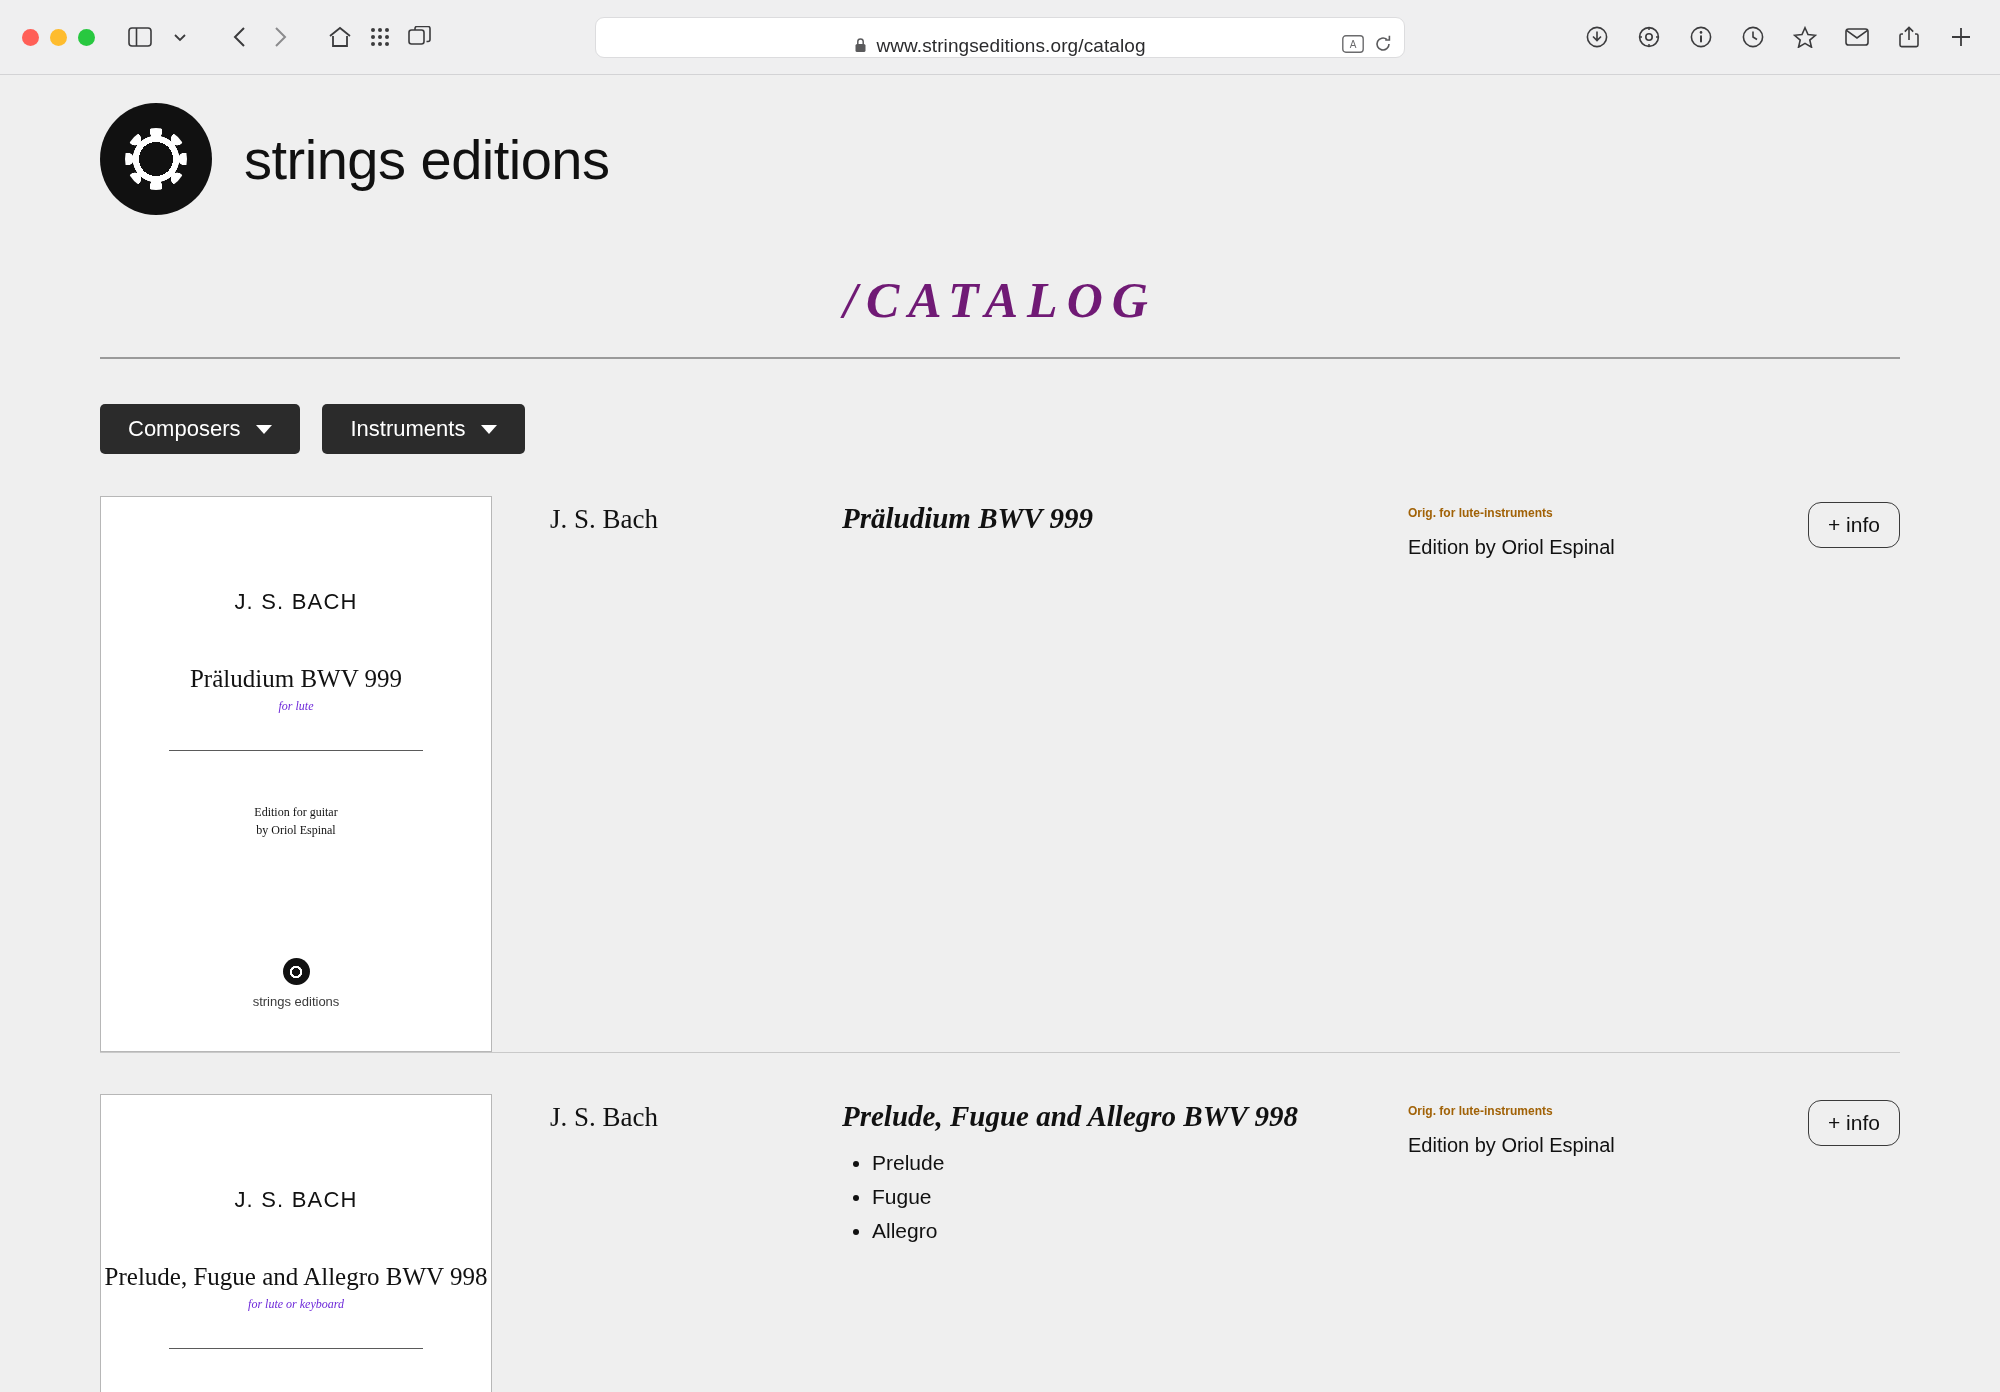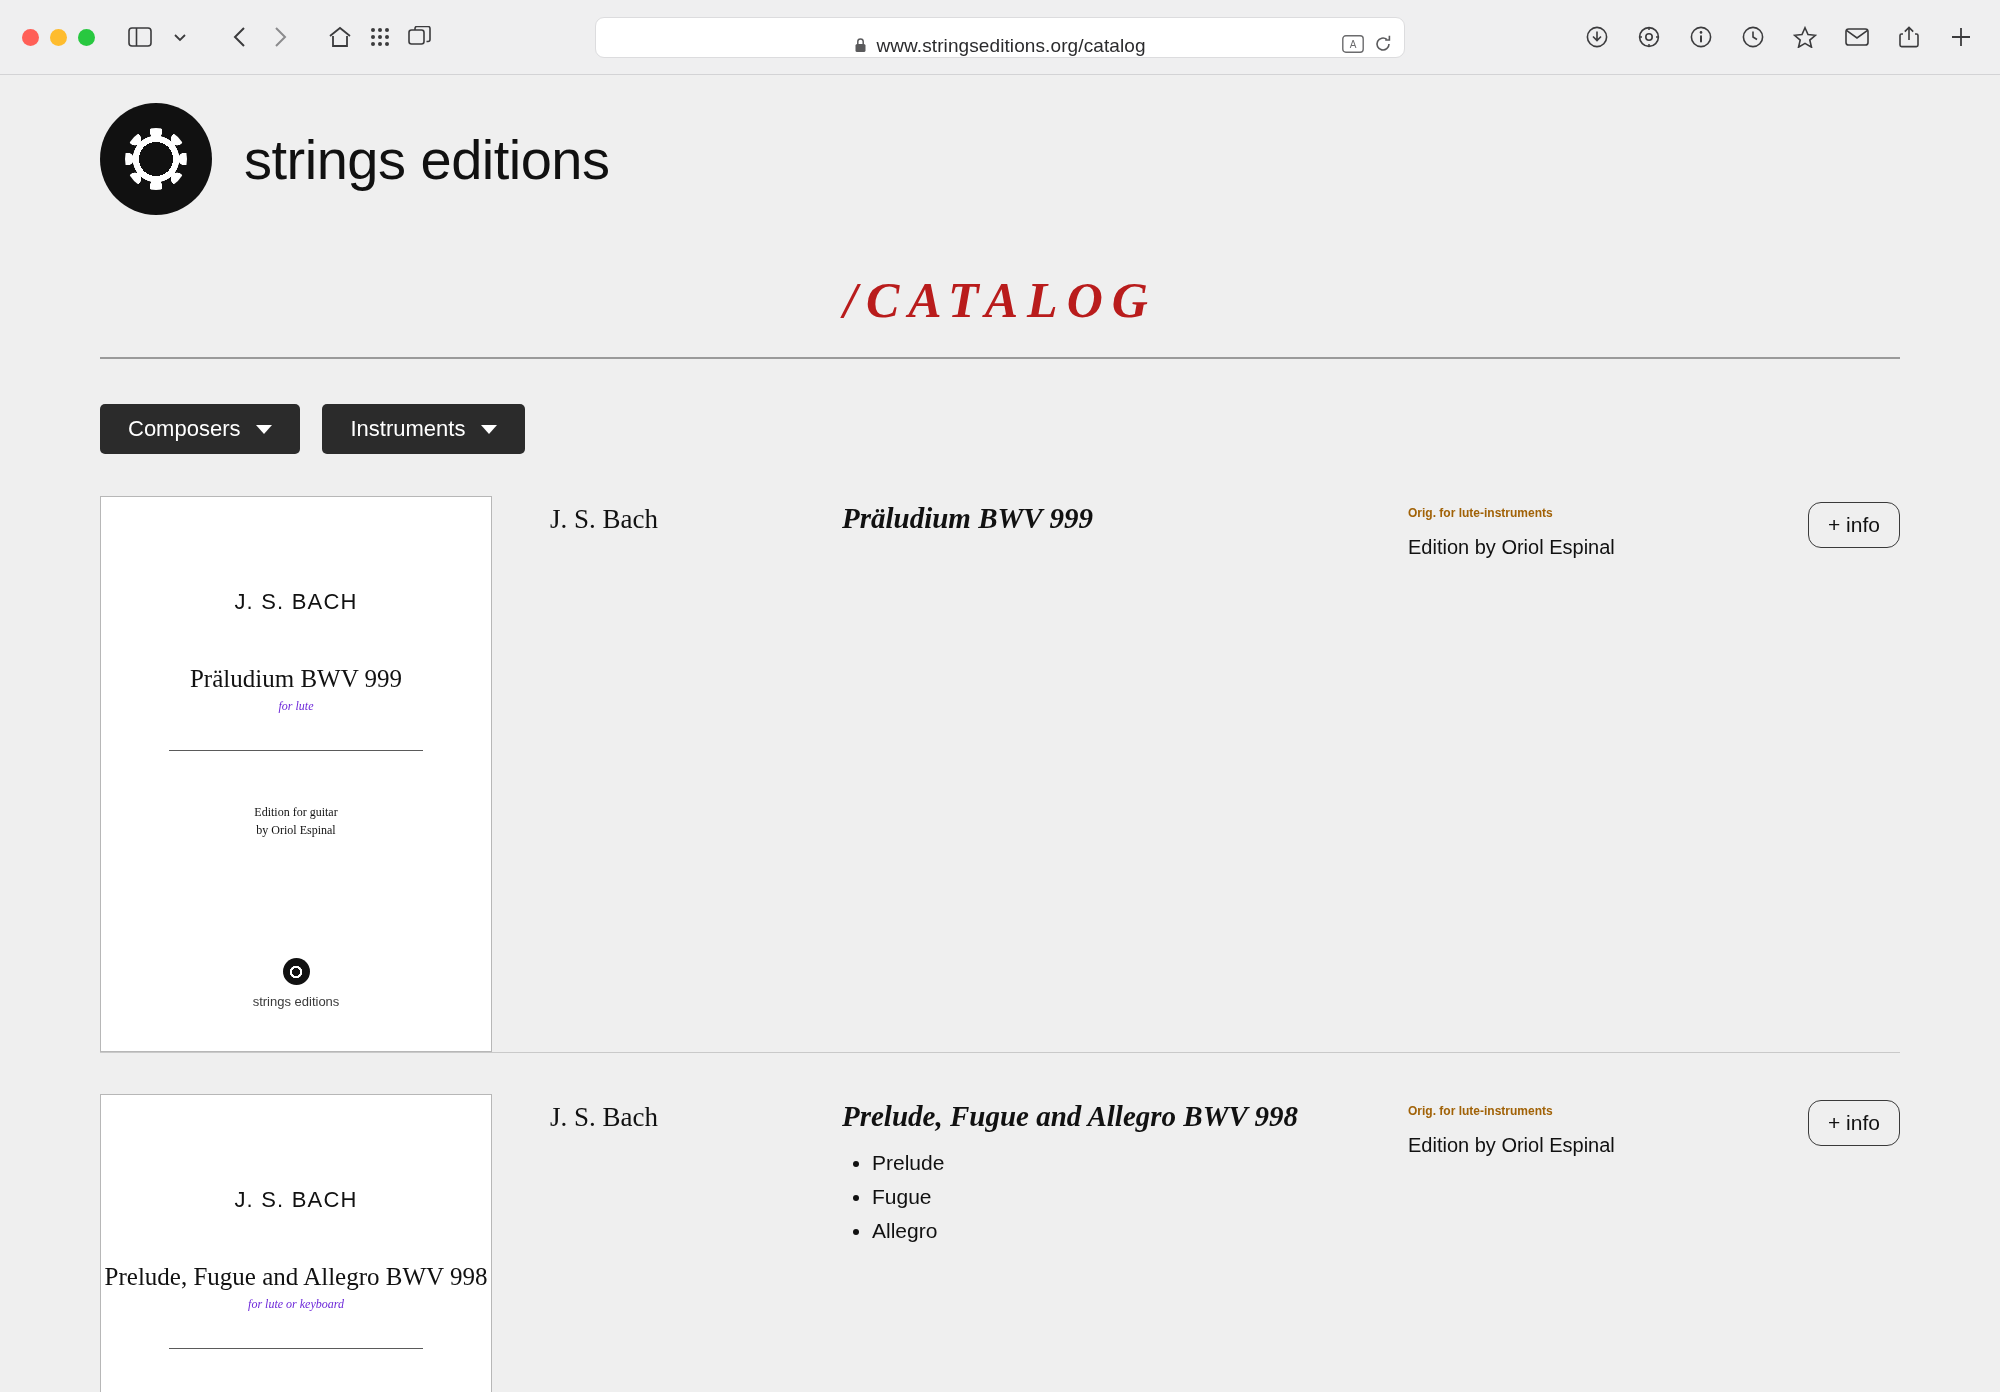--- a/index.html
+++ b/index.html
@@ -92,21 +92,21 @@
   .nav-item.active { font-weight: 700; }
   .nav-item.active::after {
     content: ""; position: absolute; left: 12px; right: 12px; bottom: -6px;
     height: 4px; background: #c0392b;
   }
 
   .page-title-wrap { text-align: center; margin-top: 56px; }
   .page-title {
     font-family: "Liberation Serif", serif;
     font-style: italic; font-weight: 700;
-    font-size: 50px; color: #b91c1c; letter-spacing: 9px;
+    font-size: 50px; color: #701a75; letter-spacing: 9px;
   }
   .title-rule { height: 2px; background: #9a9a9a; margin: 28px 100px 0 100px; }
 
   .filters { display: flex; gap: 22px; padding: 45px 100px 0 100px; }
   .filter-btn {
     background: #2b2b2b; color: #fff;
     border-radius: 5px; padding: 12px 28px;
     font-size: 22px; display: flex; align-items: center; gap: 16px;
   }
   .caret { width: 0; height: 0; border-left: 8px solid transparent; border-right: 8px solid transparent; border-top: 9px solid #fff; }

